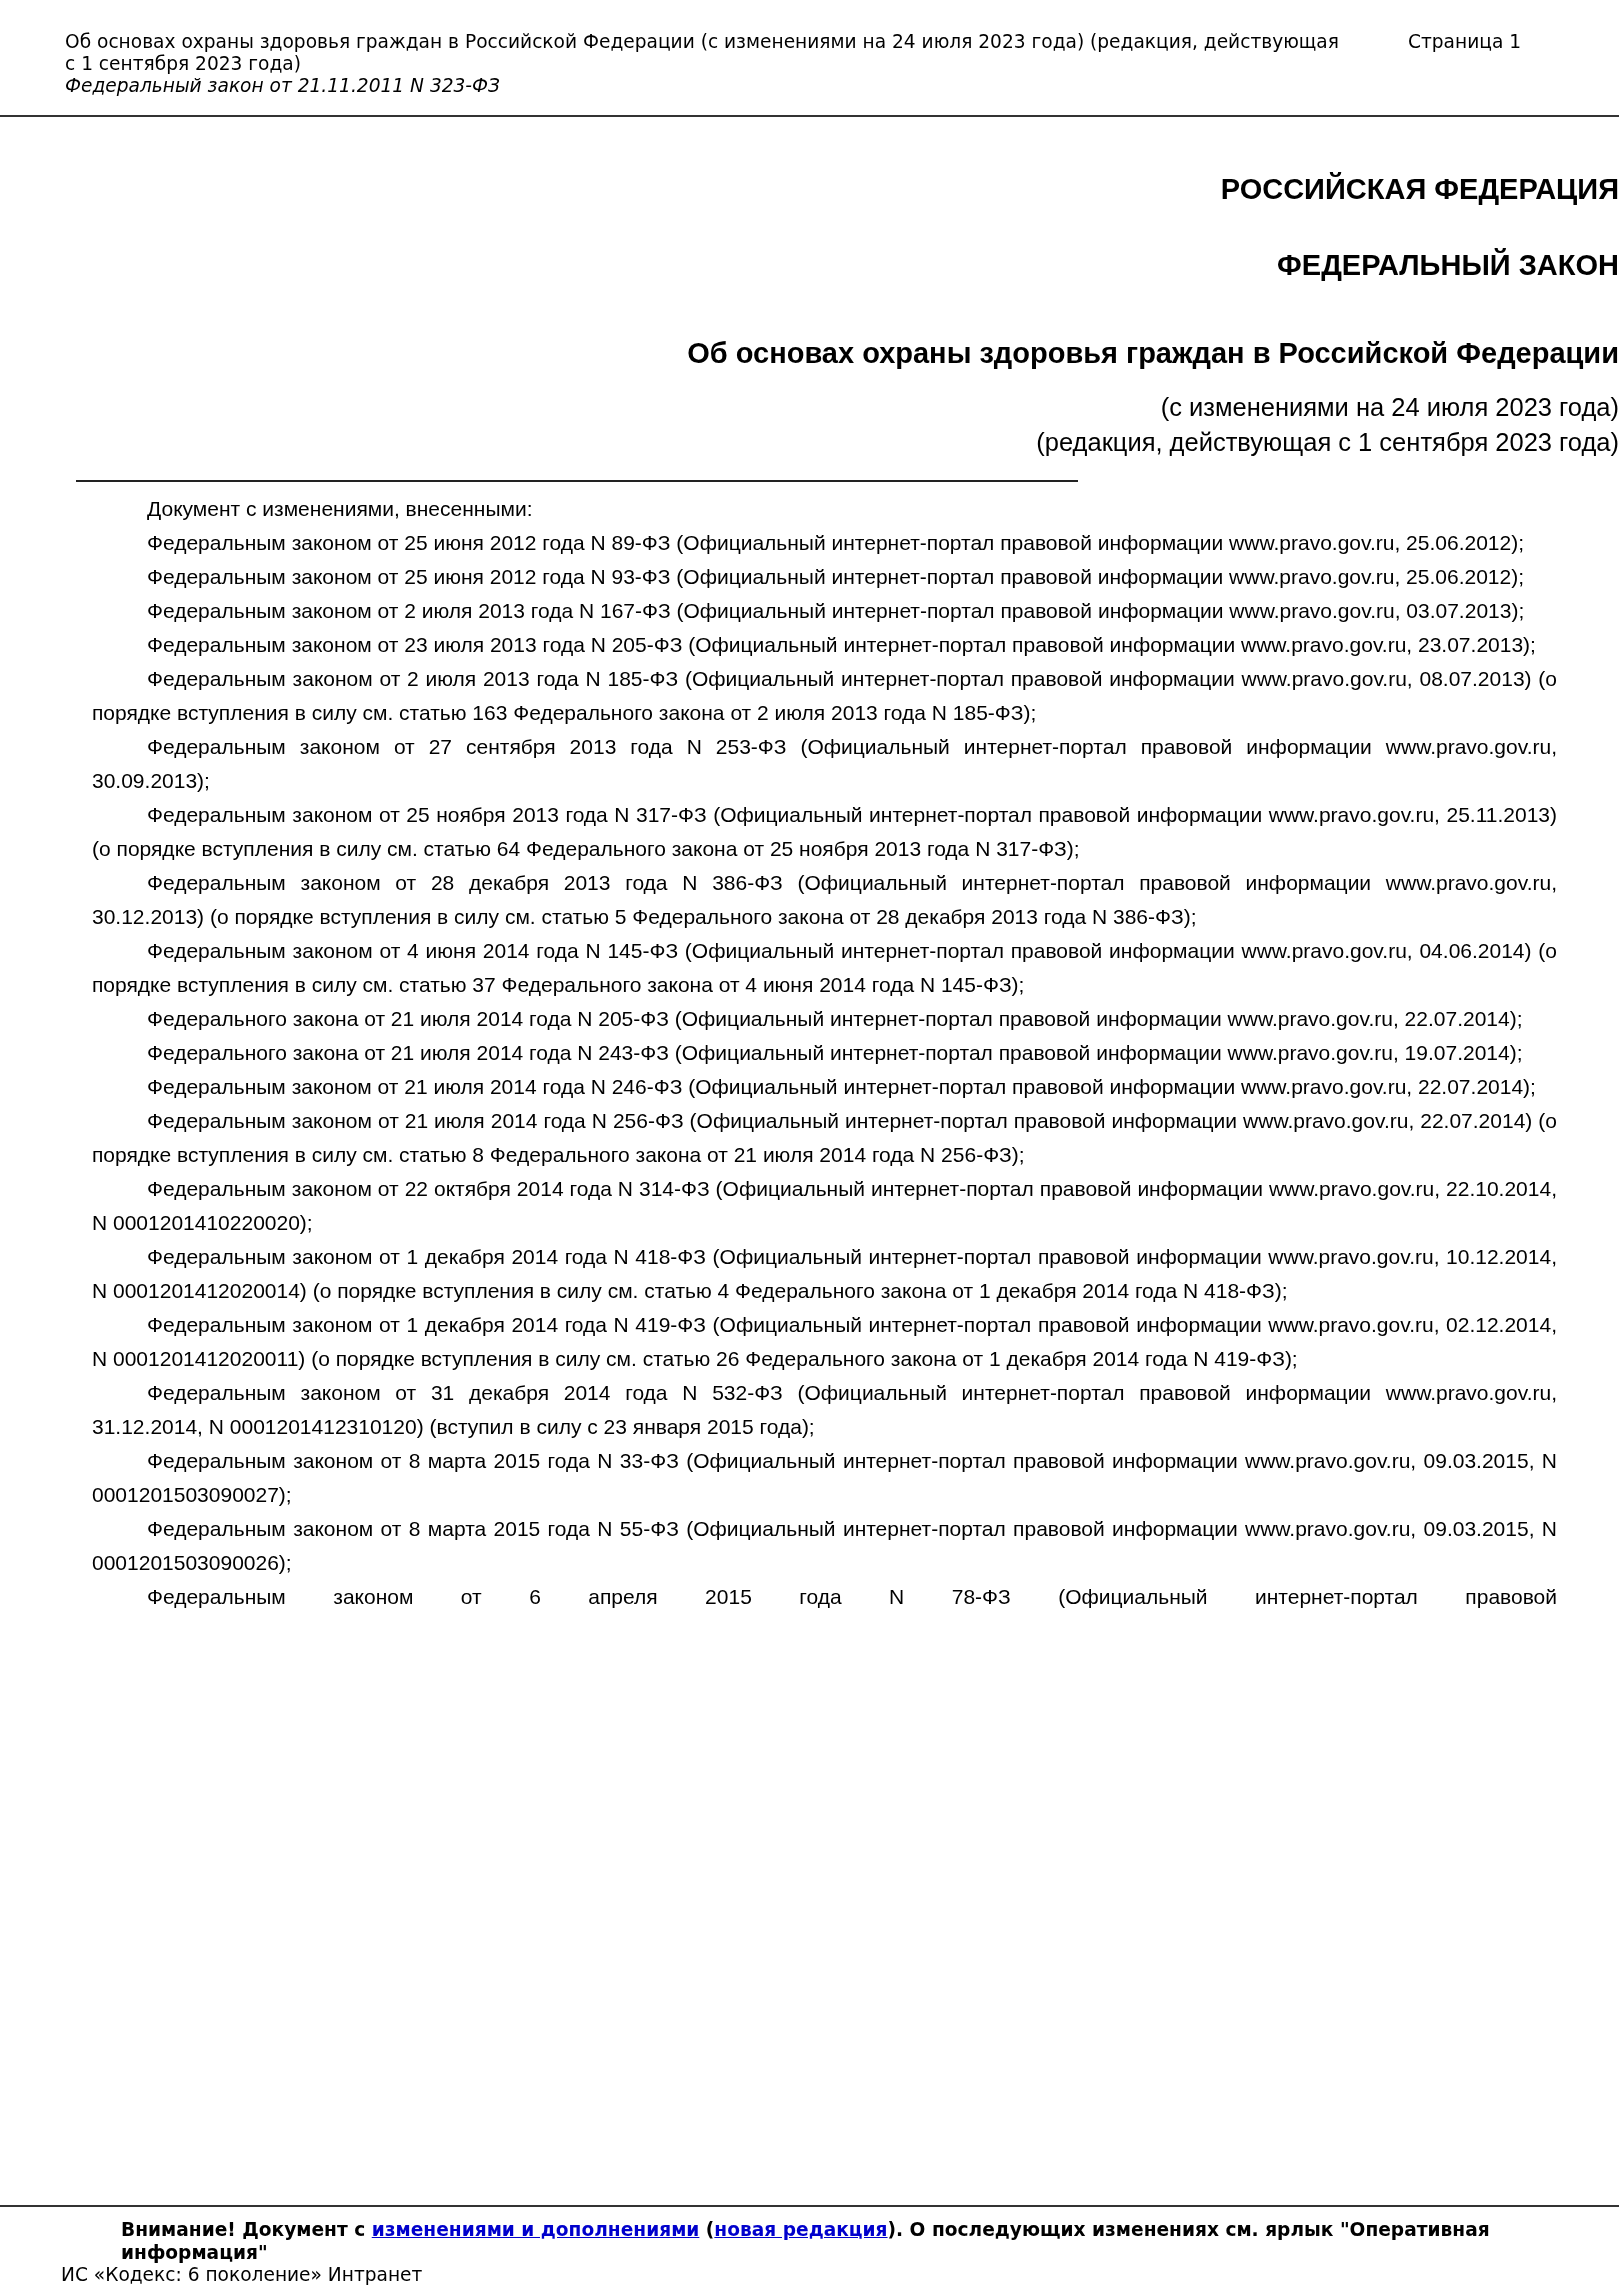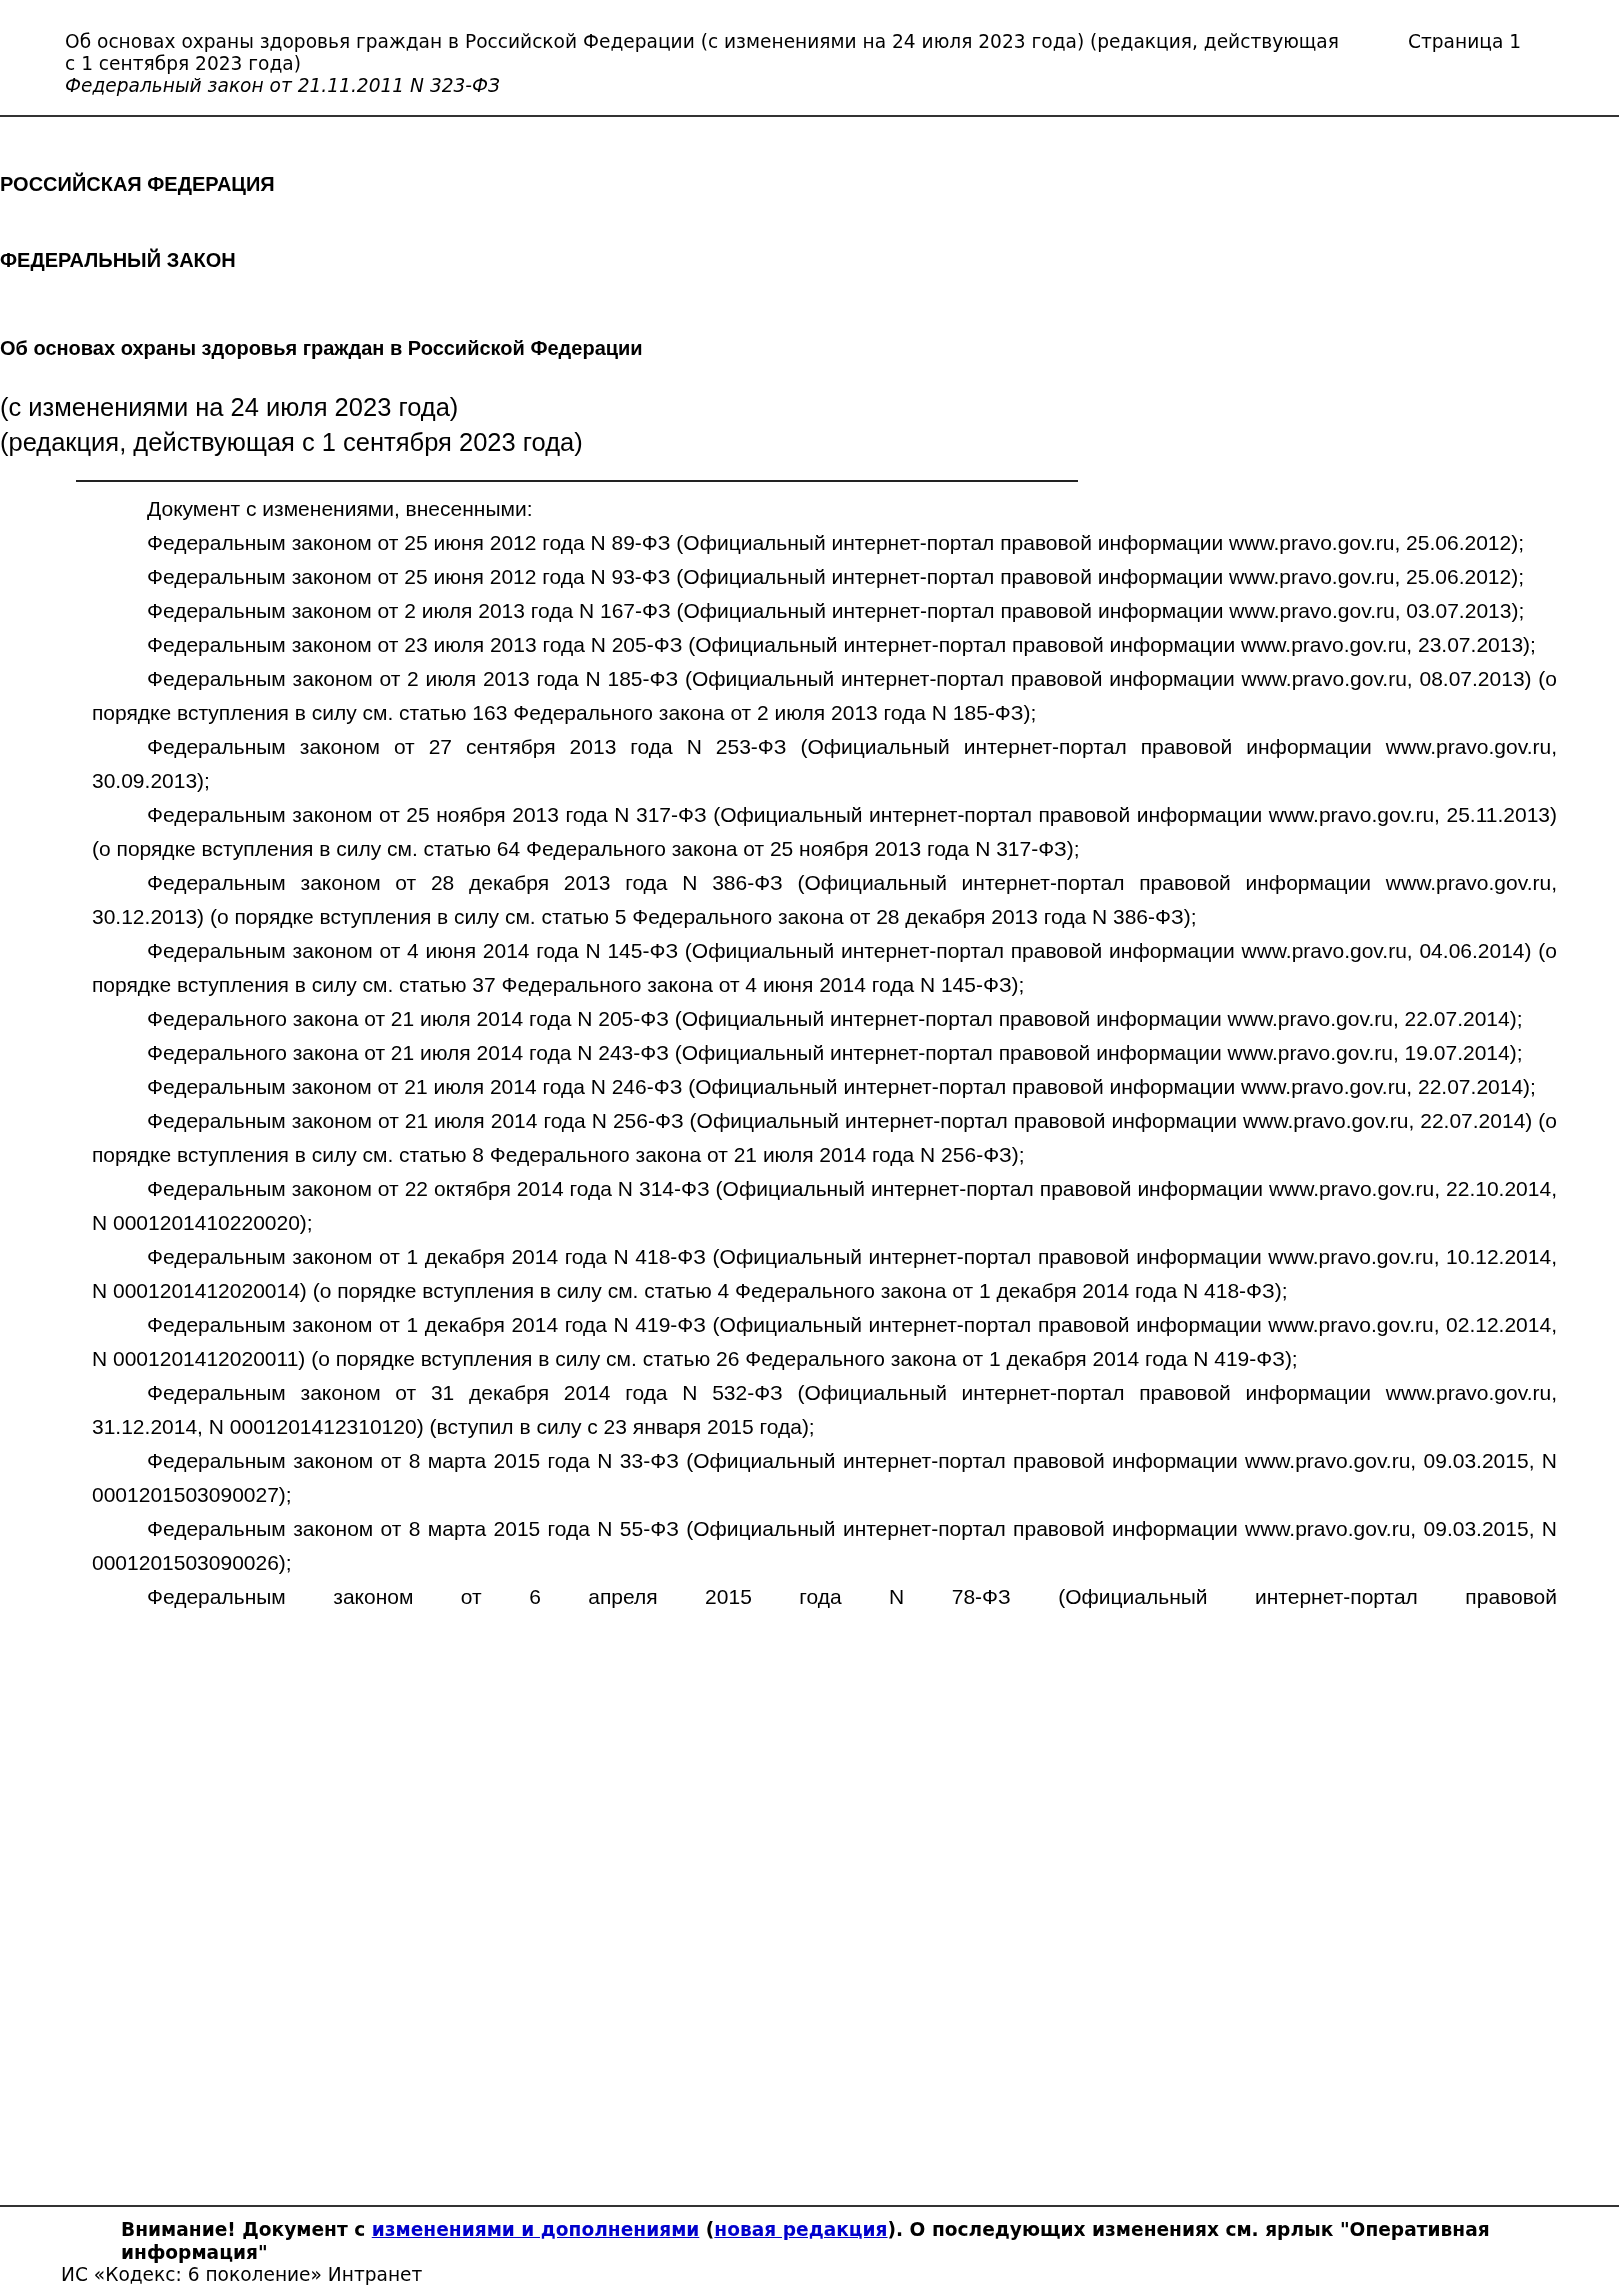--- a/index.html
+++ b/index.html
@@ -2,25 +2,25 @@
 <html><head>
 <meta charset="utf-8">
 <style>
   html, body { margin: 0; padding: 0; background: #ffffff; }
   body { width: 1619px; height: 2292px; position: relative; overflow: hidden; color: #000; }
   .page-header { position: absolute; left: 65px; top: 31px; width: 1490px; font-family: "DejaVu Sans", sans-serif; font-size: 18.6px; line-height: 22px; }
   .page-header .title-line { width: 1304px; }
   .page-header .law-ref { font-style: italic; }
   .page-header .page-num { position: absolute; left: 1343px; top: 0; }
   .header-rule { position: absolute; left: 0; top: 115px; width: 1619px; height: 2px; background: #333; }
-  .heading { position: absolute; left: 0; width: 1619px; text-align: left; font-family: "Liberation Sans", sans-serif; font-weight: bold; font-size: 20px; }
+  .heading { position: absolute; left: 0; width: 1619px; text-align: right; font-family: "Liberation Sans", sans-serif; font-weight: bold; font-size: 29px; }
   .h-country { top: 173px; left: 0px; width: 1619px; }
   .h-type { top: 249px; }
   .h-title { top: 337px; }
-  .subtitle { position: absolute; left: 0; width: 1619px; text-align: left; font-family: "Liberation Sans", sans-serif; font-size: 25.5px; line-height: 35px; top: 390px; }
+  .subtitle { position: absolute; left: 0; width: 1619px; text-align: right; font-family: "Liberation Sans", sans-serif; font-size: 25.5px; line-height: 35px; top: 390px; }
   .short-rule { position: absolute; left: 76px; top: 480px; width: 1002px; height: 2px; background: #222; }
   .body-text { position: absolute; left: 92px; top: 492px; width: 1465px; font-family: "Liberation Sans", sans-serif; font-size: 21px; line-height: 34px; }
   .body-text p { margin: 0; text-indent: 55px; text-align: justify; }
   .bottom-rule { position: absolute; left: 0; top: 2205px; width: 1619px; height: 2px; background: #333; }
   .footer { position: absolute; left: 0; top: 2219px; width: 1619px; font-family: "DejaVu Sans", sans-serif; font-size: 18.6px; line-height: 22.5px; }
   .footer .notice { padding-left: 121px; font-weight: bold; }
   .footer a { color: #0000cc; text-decoration: underline; cursor: pointer; }
   .footer .product { padding-left: 61px; }
 </style>
 </head>

